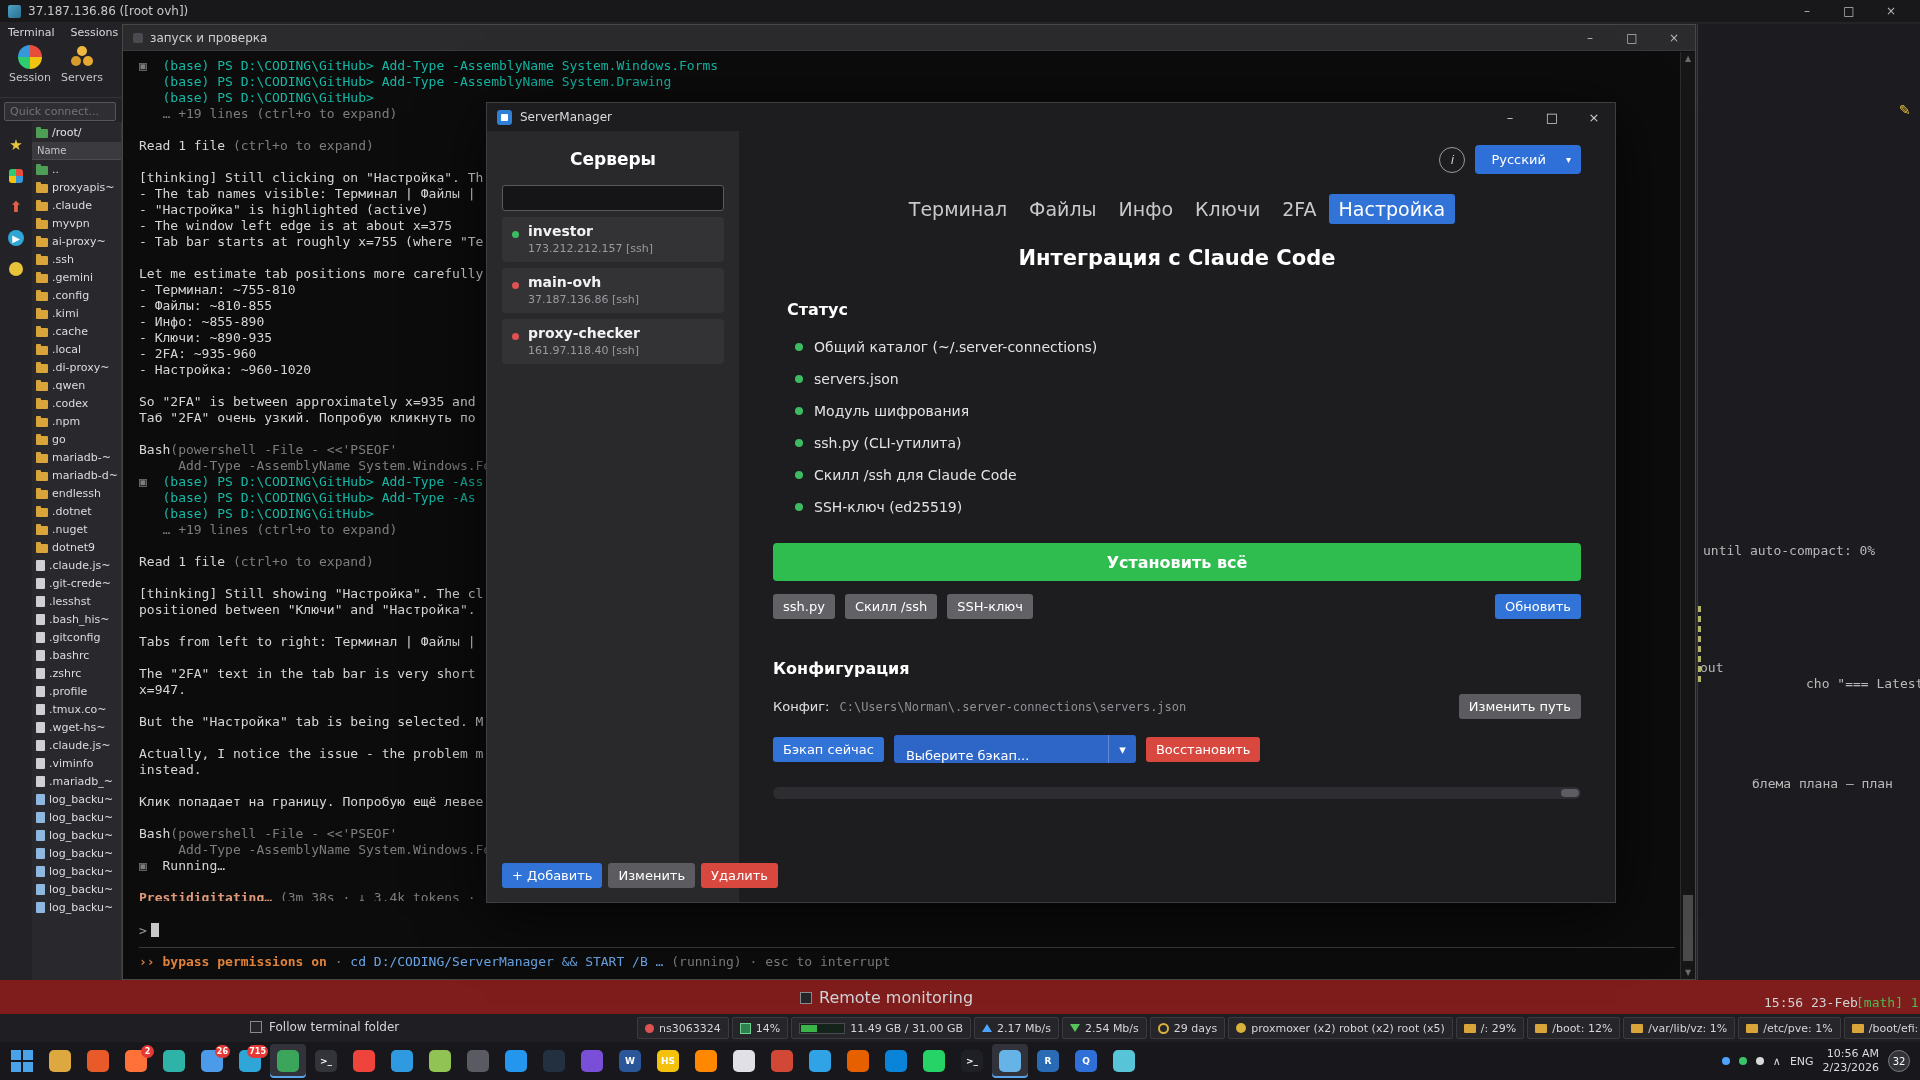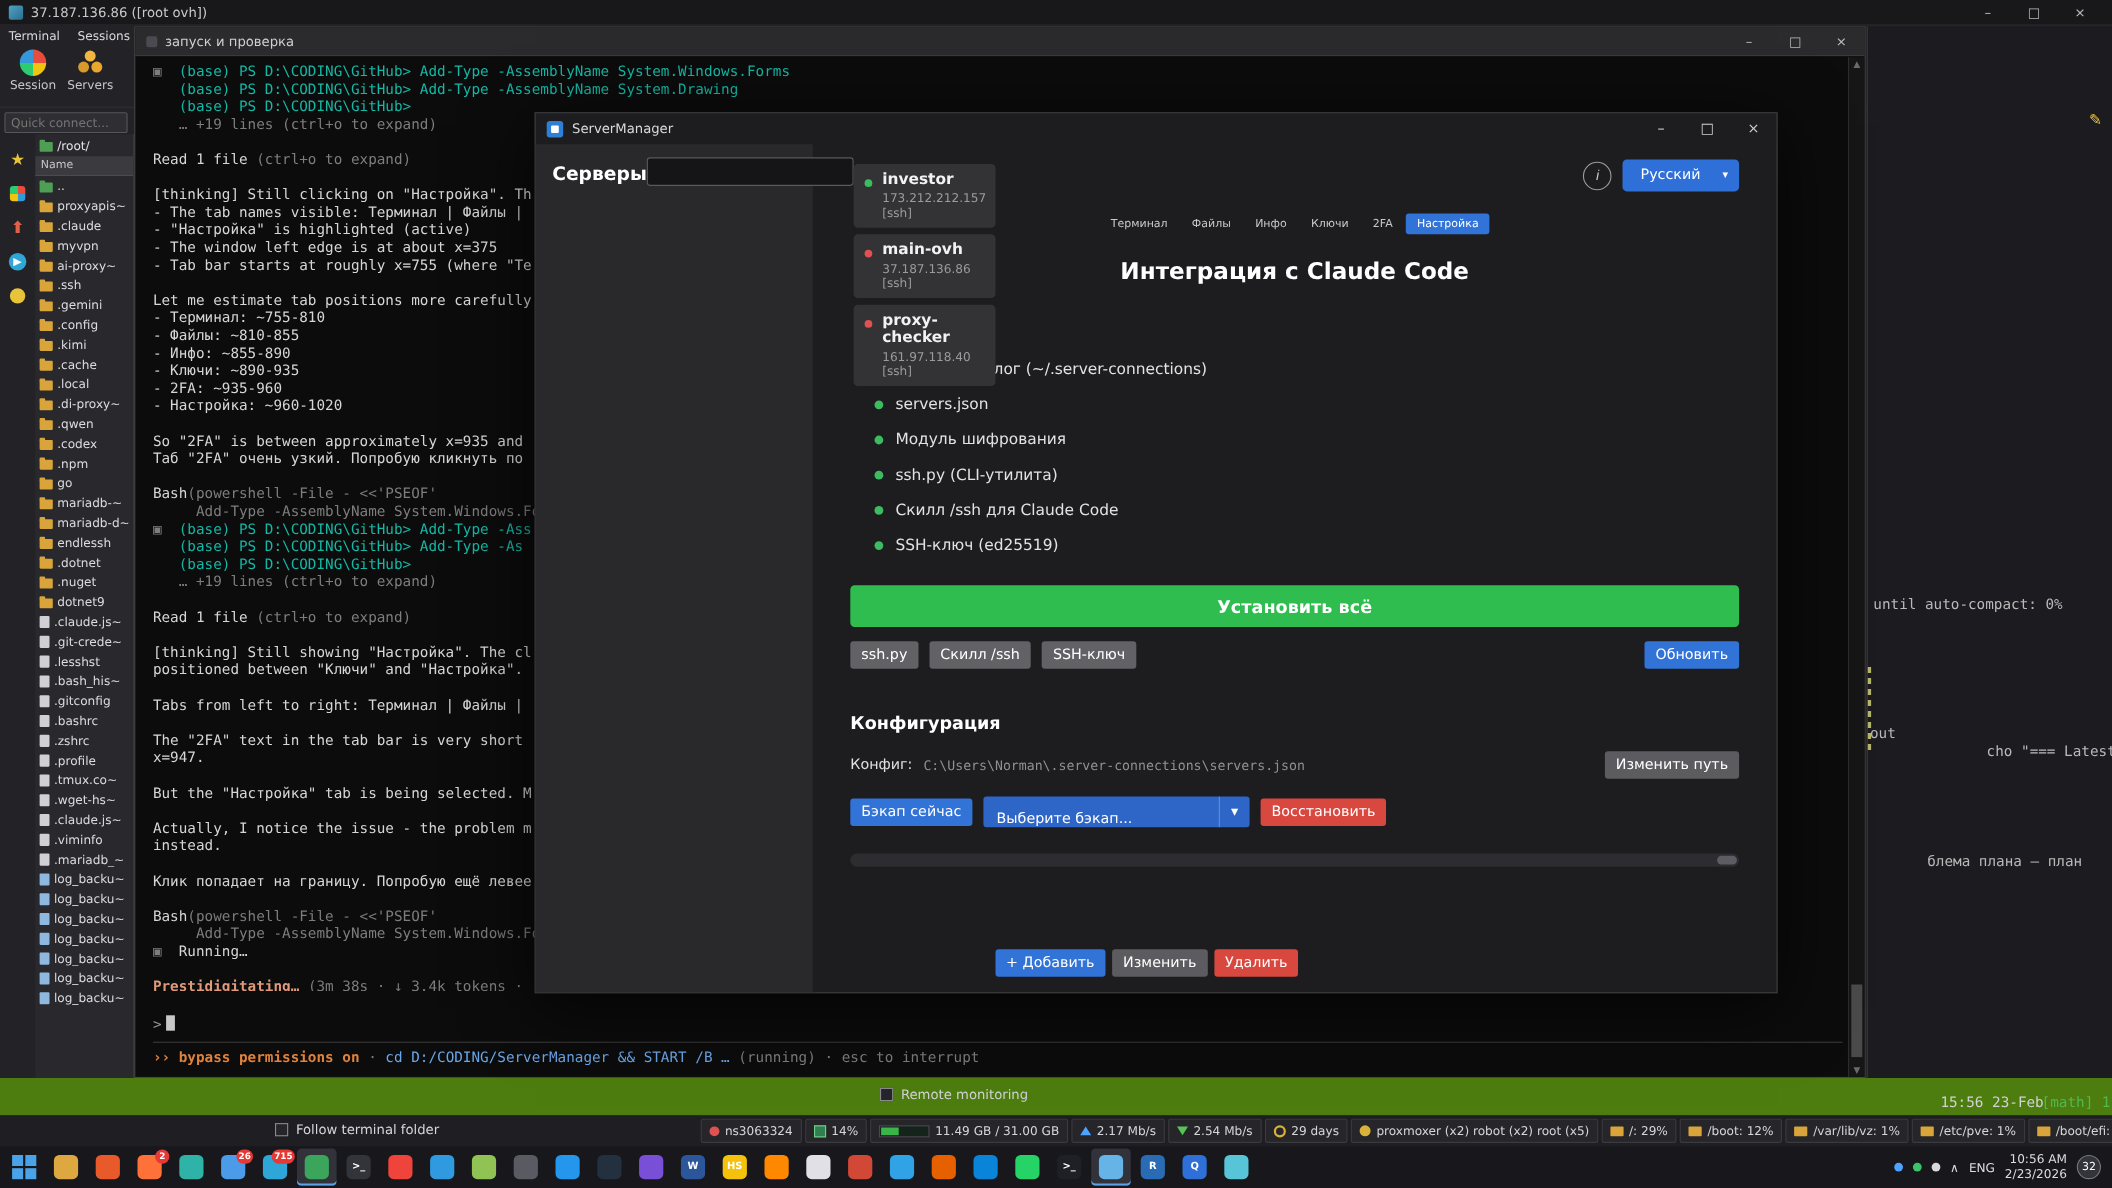--- a/index.html
+++ b/index.html
@@ -92,39 +92,39 @@
 
   
   .sm-window{position:absolute;left:486px;top:102px;width:1130px;height:801px;background:#1d1d1f;
     border:1px solid #3e3e42;box-shadow:0 12px 60px rgba(0,0,0,.7);z-index:3;color:#e4e4e8}
   .sm-titlebar{height:28px;display:flex;align-items:center;padding-left:10px;gap:8px;color:#dadade;font-size:12px}
   .sm-app-icon{width:15px;height:15px;border-radius:3px;background:#2f7fd6;position:relative}
   .sm-app-icon::before{content:"";position:absolute;left:4px;top:4px;width:7px;height:7px;background:#fff;border-radius:1px}
   .sm-controls{margin-left:auto;display:flex}
   .sm-ctl{width:42px;height:28px;display:flex;align-items:center;justify-content:center;color:#cfcfd3;font-size:13px}
   .sm-body{position:absolute;top:28px;left:0;right:0;bottom:0;display:flex}
-  .sm-sidebar{width:252px;background:#29292c;display:flex;flex-direction:row;padding:12px 15px 14px}
+  .sm-sidebar{width:252px;background:#29292c;display:flex;flex-direction:column;padding:12px 15px 14px}
   .sm-side-title{font-size:17px;color:#fff;text-align:center;margin:6px 0 16px;font-weight:bold}
   .sm-search{height:26px;background:#151517;border:1px solid #5a5a5e;border-radius:3px;color:#ddd;padding:0 8px;font-size:13px;font-family:inherit}
   .server-card{position:relative;background:#333336;border-radius:4px;margin-top:6px;padding:6px 8px 7px 26px}
   .sdot{position:absolute;left:10px;top:14px;width:7px;height:7px;border-radius:50%}
   .sdot.online{background:#3dbb61}.sdot.offline{background:#e05252}
   .sname{font-size:14px;font-weight:bold;color:#f2f2f4}
   .saddr{font-size:11px;color:#9a9aa0;margin-top:3px}
   .sm-side-buttons{margin-top:auto;display:flex;gap:6px}
   .btn{border:none;border-radius:3px;color:#fff;font-size:13px;padding:5px 10px;font-family:inherit;white-space:nowrap}
   .btn.blue{background:#3273d8}.btn.gray{background:#5c5c60}.btn.red{background:#d9483f}
   .sm-content{flex:1;padding:14px 34px 0;display:flex;flex-direction:column}
   .sm-topbar{display:flex;justify-content:flex-end;align-items:center;gap:10px}
   .info-btn{width:26px;height:26px;border-radius:50%;border:1px solid #9a9aa0;color:#c8c8cc;
     display:flex;align-items:center;justify-content:center;font-size:13px;font-style:italic;background:transparent}
   .lang-select{display:flex;align-items:center;background:#2f6fd8;border-radius:4px;height:29px;padding:0 10px 0 16px;gap:20px;color:#fff;font-size:13px}
   .chev{font-size:10px}
   .sm-tabs{display:flex;justify-content:center;gap:2px;margin-top:20px}
-  .sm-tab{padding:4px 10px;color:#c9c9cd;font-size:10px;border-radius:3px}
+  .sm-tab{padding:4px 10px;color:#c9c9cd;font-size:19px;border-radius:3px}
   .sm-tab.active{background:#3273d8;color:#fff}
   .sm-title{text-align:center;font-size:21px;font-weight:bold;color:#fff;margin-top:22px}
   .sm-sub{text-align:center;font-size:13px;color:#9b9ba1;margin-top:11px;line-height:1.55}
   .sm-h3{font-size:16px;font-weight:bold;color:#fff;margin-top:30px;padding-left:14px}
   .status-list{margin-top:12px;padding-left:22px}
   .status-item{display:flex;align-items:center;gap:11px;height:32px;font-size:14px;color:#e2e2e6}
   .dot-green{width:8px;height:8px;border-radius:50%;background:#3dbb61}
   .install-btn{margin-top:20px;height:38px;background:#2ebd4e;border:none;border-radius:4px;color:#fff;
     font-size:16px;font-weight:bold;width:100%;font-family:inherit}
   .comp-row{display:flex;gap:10px;margin-top:13px;align-items:center}
@@ -134,21 +134,21 @@
   .config-path{font-family:"DejaVu Sans Mono",monospace;font-size:12px;color:#8f8f95;margin-left:10px}
   .changepath-btn{margin-left:auto}
   .backup-row{display:flex;gap:10px;margin-top:16px;align-items:center}
   .bk-select{display:flex;align-items:flex-end;background:#2e66c8;border-radius:3px;height:28px;
     padding-left:12px;color:#fff;font-size:13px;width:242px;justify-content:space-between}
   .bk-chev{width:28px;height:28px;display:flex;align-items:center;justify-content:center;border-left:1px solid rgba(255,255,255,.25)}
   .sm-scroll{margin-top:24px;height:12px;background:#2d2d31;border-radius:6px;position:relative}
   .sm-thumb{position:absolute;right:2px;top:2px;bottom:2px;width:18px;background:#5c5c62;border-radius:4px}
 
   
-  .mx-bottombar{position:absolute;left:0;right:0;top:980px;height:34px;background:#4d7c0f;z-index:1;color:#d2d2d6;font-size:12px}
+  .mx-bottombar{position:absolute;left:0;right:0;top:980px;height:34px;background:#7f1d1d;z-index:1;color:#d2d2d6;font-size:16px}
   .remote-cb{position:absolute;left:800px;top:8px;display:flex;align-items:center}
   .cb{width:12px;height:12px;border:1px solid #8a8a8e;background:#26262a;display:inline-block;margin-right:7px}
   .mx-statusrow{position:absolute;left:0;right:0;top:1014px;height:28px;background:#1f1f23;z-index:1;color:#d6d6da;font-size:11px}
   .follow-cb{position:absolute;left:250px;top:6px;display:flex;align-items:center;font-size:12px}
   .metrics{position:absolute;left:637px;top:3px;display:flex;gap:3px}
   .seg{display:flex;align-items:center;gap:5px;background:#26262a;border:1px solid #3a3a3f;border-radius:2px;
     height:22px;padding:0 7px;white-space:nowrap}
   .seg-icon{display:inline-block;flex:0 0 auto}
   .host-dot-icon{width:9px;height:9px;border-radius:50%;background:#e05252}
   .cpu-icon{width:11px;height:11px;background:#2f7f4f;border:1px solid #6fcf8f}

